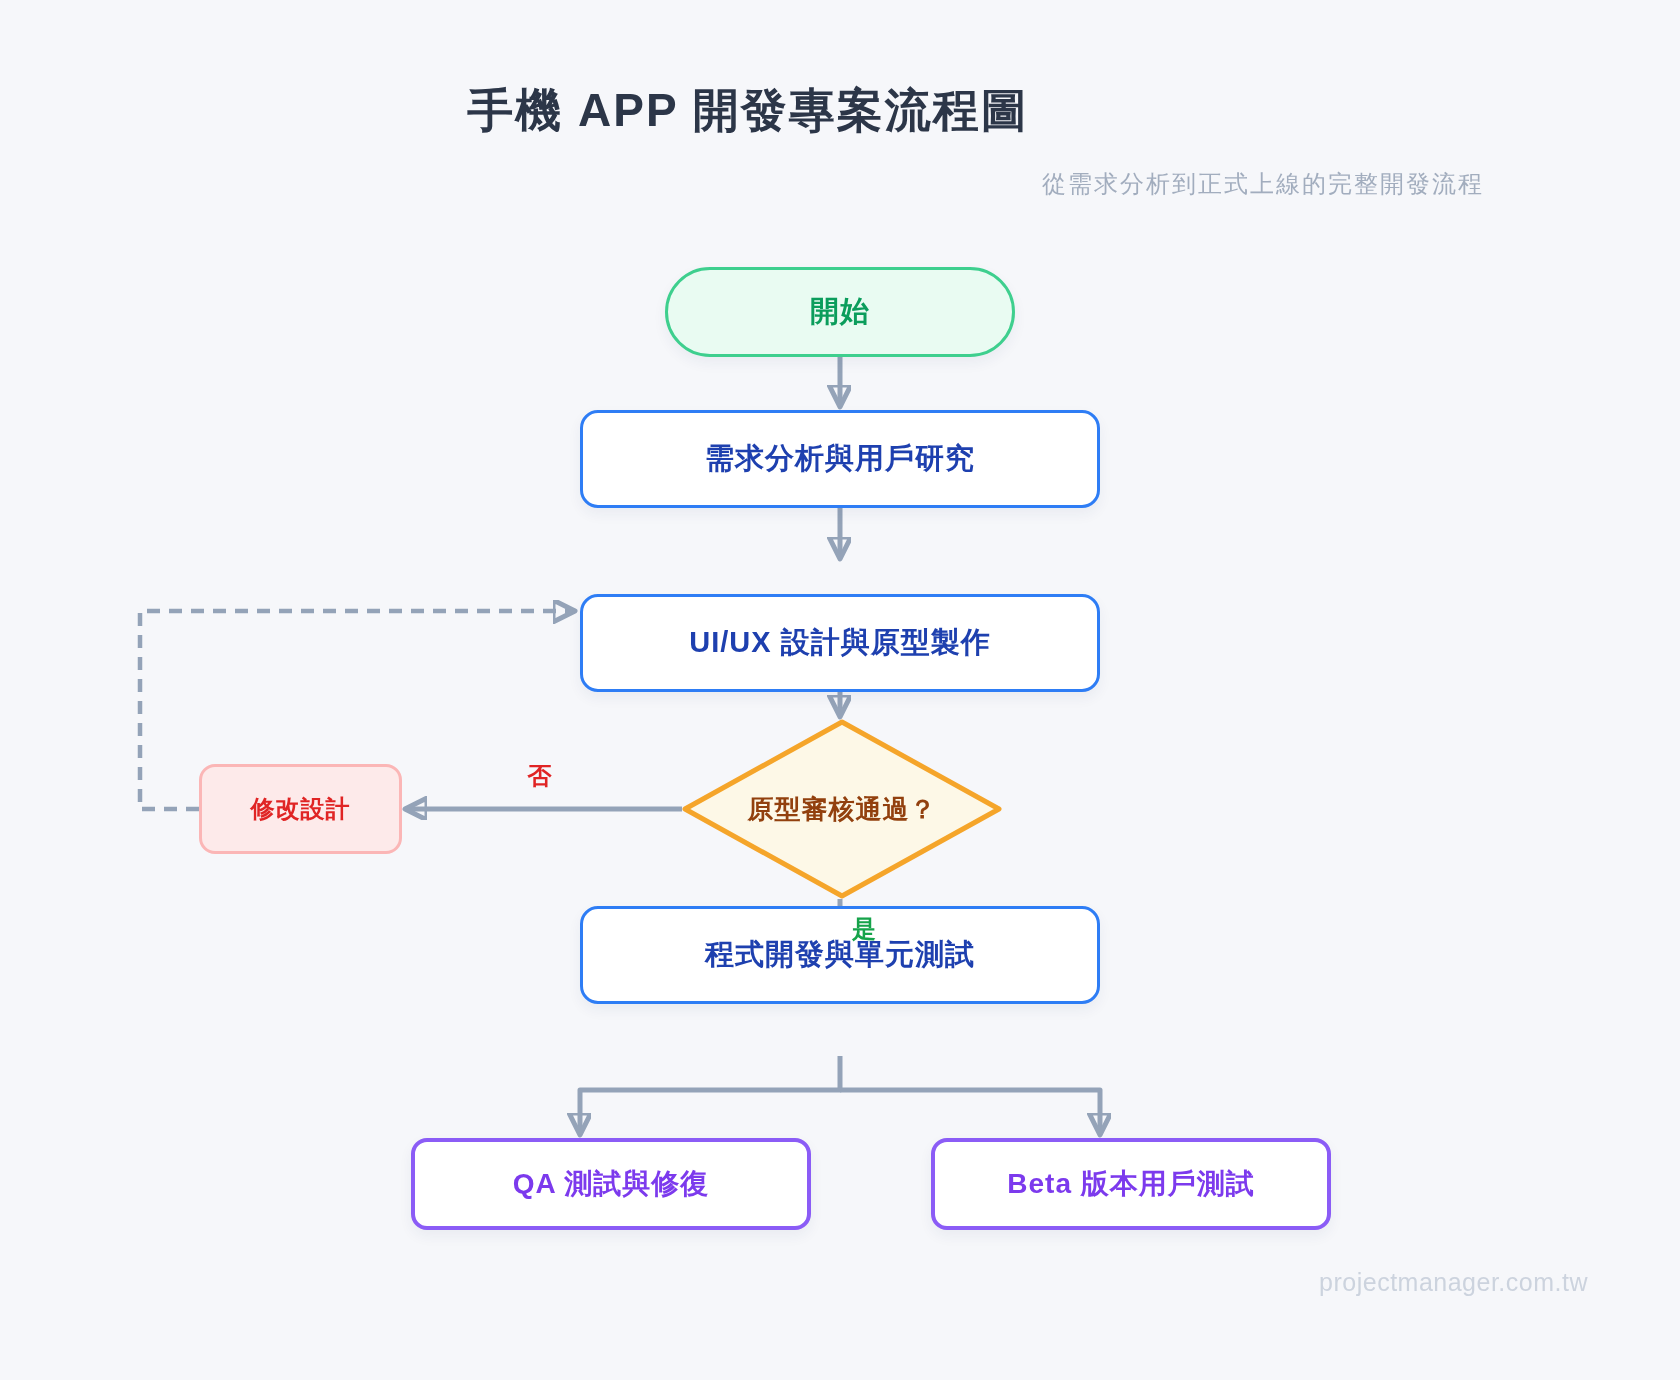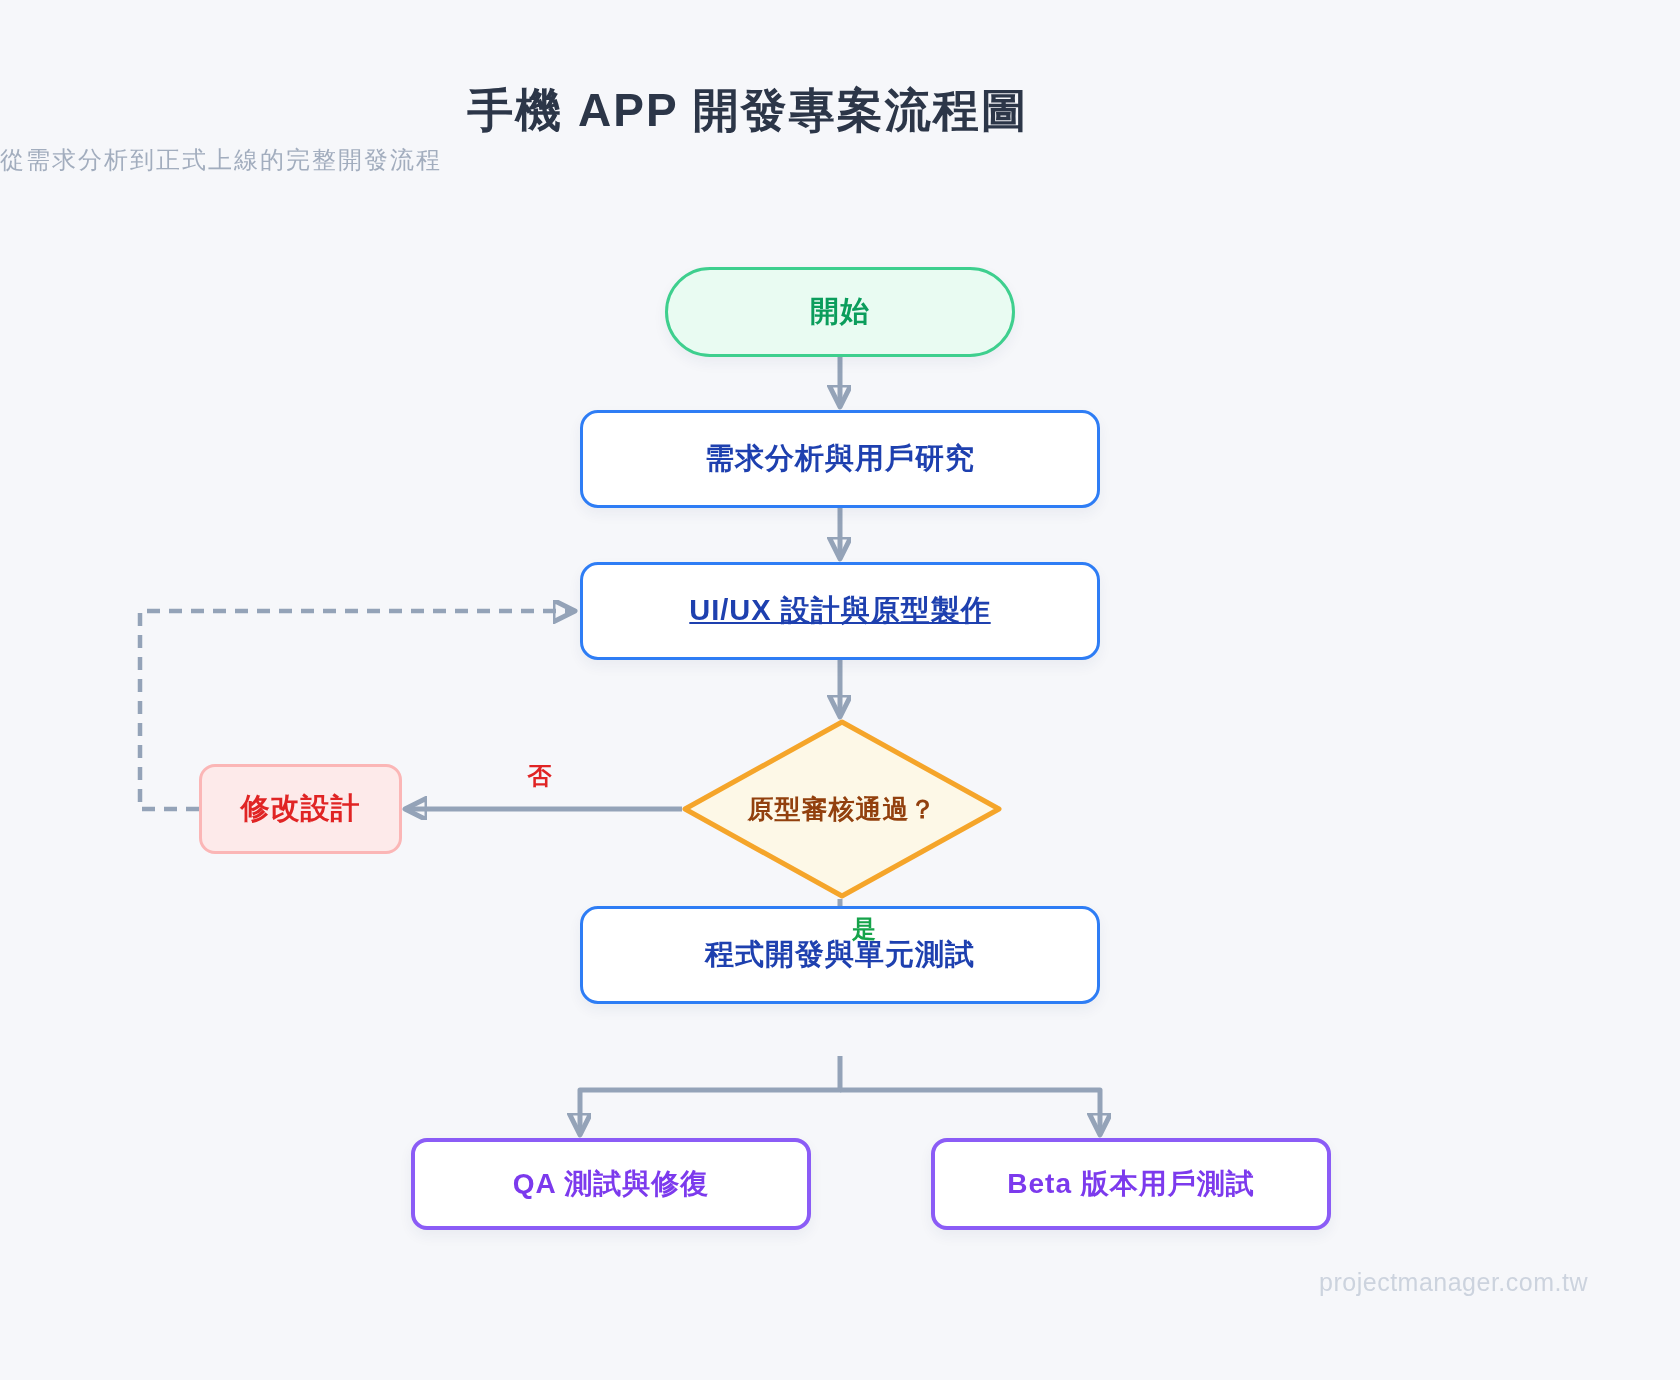--- a/index.html
+++ b/index.html
@@ -16,22 +16,22 @@
     background: var(--background, #f6f7fa);
   }
   .page-title {
     position: absolute; top: 80px; left: 0; width: 1496px;
     text-align: center;
     font-size: 46px; font-weight: 700;
     letter-spacing: 2px;
     color: var(--title, #2c3648);
   }
   .page-subtitle {
-    position: absolute; top: 144px; left: 0; width: 1484px;
-    text-align: left;
+    position: absolute; top: 168px; left: 0; width: 1484px;
+    text-align: right;
     font-size: 24px; font-weight: 500;
     letter-spacing: 2px;
     color: var(--subtitle, #a2adbe);
   }
   svg.edges {
     position: absolute; left: 0; top: 0;
     width: 1680px; height: 1380px;
   }
   svg.edges line, svg.edges polyline, svg.edges path {
     stroke: var(--arrow, #94a3b8);
@@ -64,21 +64,21 @@
   }
   .node-process {
     left: 580px; width: 520px; height: 98px;
     background: var(--process-fill, #ffffff);
     border: 3px solid var(--process-border, #2e7df5);
     border-radius: 18px;
     color: var(--process-text, #1e40af);
     font-size: 29px;
   }
   .node-requirements { top: 410px; }
-  .node-design { top: 562px; text-decoration: underline; }
+  .node-design { top: 594px; }
   .node-development { top: 906px; }
 
   .decision-wrap {
     position: absolute; left: 682px; top: 719px; width: 320px; height: 180px;
     box-shadow: none;
   }
   .decision-wrap svg { overflow: visible; display:block; }
   .decision-shape {
     fill: var(--decision-fill, #fdf8e7);
     stroke: var(--decision-border, #f5a52a);
@@ -91,21 +91,21 @@
     font-size: 26px; font-weight: 700; letter-spacing: 1px;
     color: var(--decision-text, #92400e);
     line-height: 1.55;
   }
   .node-revise {
     left: 199px; top: 764px; width: 203px; height: 90px;
     background: var(--revise-fill, #fdeaea);
     border: 3px solid var(--revise-border, #fbb6b6);
     border-radius: 16px;
     color: var(--revise-text, #e02424);
-    font-size: 29px;
+    font-size: 24px;
     box-shadow: none;
   }
   .node-test {
     top: 1138px; width: 400px; height: 92px;
     background: var(--test-fill, #ffffff);
     border: 4px solid var(--test-border, #8b5cf6);
     border-radius: 16px;
     color: var(--test-text, #7c3aed);
     font-size: 28px;
     margin-left: 31px;

